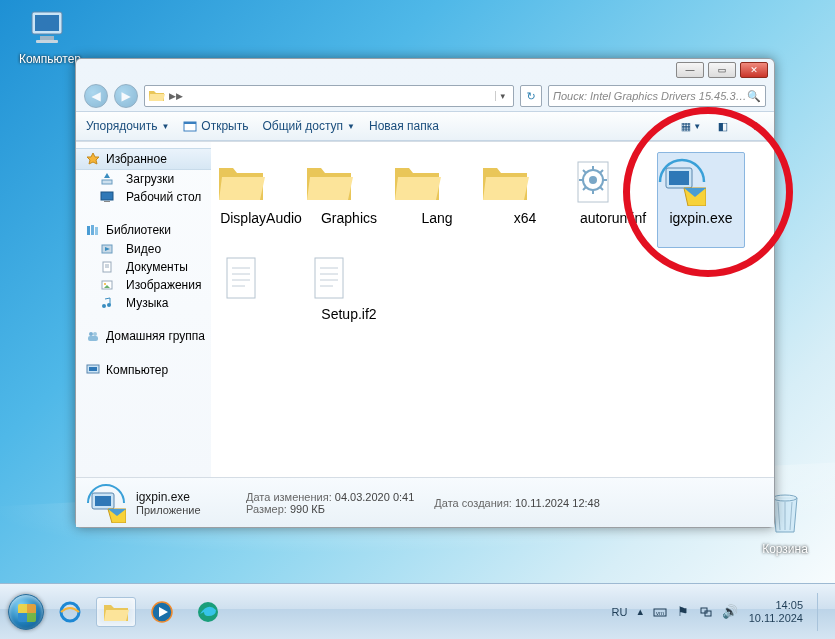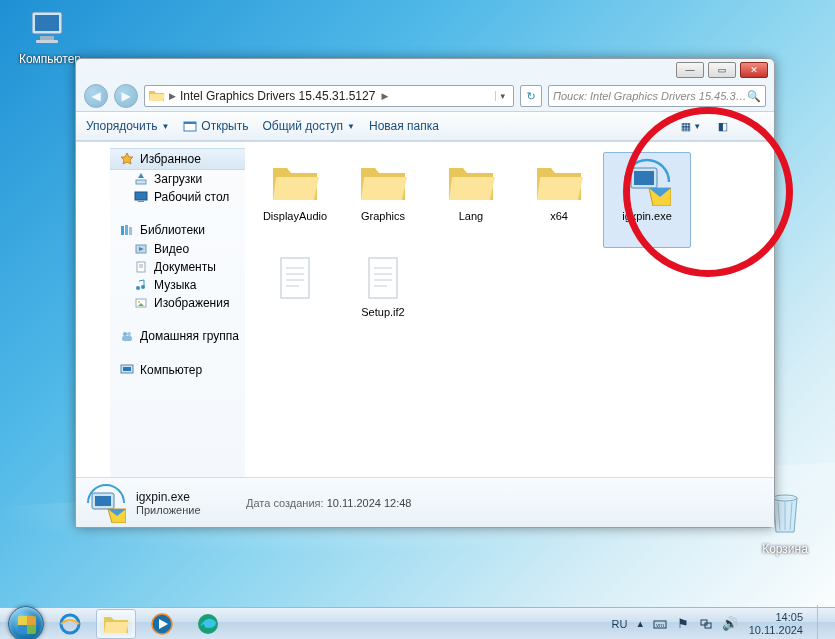--- a/index.html
+++ b/index.html
@@ -32,42 +32,42 @@
 .searchbox { width:218px; height:22px; background:#fff; border:1px solid #9aa8b6; border-radius:2px; display:flex; align-items:center; padding:0 4px; font-size:11px; color:#888; font-style:italic; }
 .searchbox span.txt { flex:1; white-space:nowrap; overflow:hidden; text-overflow:ellipsis; }
 .searchbox .mag { font-style:normal; color:#3a7fbf; }
 
 .toolbar { height:30px; background:linear-gradient(#fdfefe,#eaf2f8); border-top:1px solid #c5d5e4; border-bottom:1px solid #c5d5e4; display:flex; align-items:center; padding:0 10px; font-size:12px; color:#1b4e7d; gap:14px; }
 .toolbar .tbtn { display:flex; align-items:center; gap:4px; cursor:default; }
 .toolbar .dd { font-size:8px; color:#1b4e7d; }
 .toolbar .spacer { flex:1; }
 .toolbar .ibtn { width:18px; height:18px; border:1px solid transparent; display:flex; align-items:center; justify-content:center; color:#1b4e7d; font-size:11px; }
 
-.body { flex:1; display:flex; background:#fff; border-top:1px solid #d5dde5; overflow:hidden;padding-left:34px; }
+.body { flex:1; display:flex; background:#fff; border-top:1px solid #d5dde5; overflow:hidden; }
 .nav { width:135px; border-right:0; padding:6px 0 0; font-size:12px; background:linear-gradient(#fafcfe,#f4f8fc); overflow:hidden; }
 .nav .grp { margin-bottom:14px; }
 .nav .grp > .hdr { display:flex; align-items:center; gap:6px; padding:3px 4px 3px 10px; }
 .nav .grp > .hdr.fav { background:linear-gradient(#eaf3fb,#d7e7f4); border-top:1px solid #c8dbea; border-bottom:1px solid #c8dbea; }
-.nav .grp .item { display:flex; align-items:center; gap:6px; padding:2px 0 2px 24px; white-space:nowrap; }
+.nav .grp .item { display:flex; align-items:center; gap:12px; padding:2px 0 2px 24px; white-space:nowrap; }
 .nav svg { flex-shrink:0; }
 
 .files { flex:1; padding:10px 6px; display:flex; flex-wrap:wrap; align-content:flex-start; gap:0; }
-.tile { width:88px; height:96px; display:flex; flex-direction:column; align-items:center; justify-content:flex-start; padding-top:6px; font-size:11px; text-align:center; cursor:default; position:relative; }
+.tile { width:88px; height:96px; display:flex; flex-direction:column; justify-content:flex-start; padding-top:6px; font-size:14px; text-align:center; cursor:default; position:relative; }
 .tile.selected { background:#d8e8f8; border:1px solid #8ab6e0; border-radius:2px; padding-top:5px; }
 .tile .ic { width:48px; height:48px; margin-bottom:4px; display:flex; align-items:center; justify-content:center; }
 .tile .lbl { line-height:1.15; word-break:break-word; padding:0 3px; }
 
 .details { height:50px; border-top:1px solid #d5dde5; background:linear-gradient(#f7fbfe,#eaf2f8); display:flex; align-items:center; padding:4px 10px; font-size:11px; color:#444; }
 .details .dicon { width:40px; height:40px; margin-right:10px; display:flex; align-items:center; justify-content:center; }
 .details .c1 { width:90px; }
 .details .c1 .fn { color:#111; font-size:12px; }
 .details .c2,.details .c3 { margin-left:20px; }
 .details .k { color:#666; }
 
-.taskbar { position:absolute; bottom:0; left:0; width:835px; height:32px; background:linear-gradient(#e9f2fa,#cfe0ef 45%,#bcd4e8 46%,#d5e5f2); border-top:1px solid #9db9d2; display:flex; align-items:center; padding:0 8px; }
+.taskbar { position:absolute; bottom:0; left:0; width:835px; height:56px; background:linear-gradient(#e9f2fa,#cfe0ef 45%,#bcd4e8 46%,#d5e5f2); border-top:1px solid #9db9d2; display:flex; align-items:center; padding:0 8px; }
 .orb { width:36px; height:36px; border-radius:50%; background:radial-gradient(circle at 35% 30%,#7dd1f7 0%,#1f7db8 55%,#0f4f7d 100%); border:1px solid #2a6c98; box-shadow:inset 0 2px 4px rgba(255,255,255,.6),0 0 4px rgba(0,0,0,.4); position:relative; }
 .orb::after { content:""; position:absolute; top:9px; left:9px; width:18px; height:18px; background:
   conic-gradient(from 0deg,#f3a12d 0 25%,#7bbb3c 25% 50%,#2f8bd1 50% 75%,#f7d53a 75% 100%);
   border-radius:2px; transform:rotate(0deg); opacity:.9; }
 .tbicon { width:40px; height:30px; margin-left:6px; border:1px solid transparent; border-radius:3px; display:flex; align-items:center; justify-content:center; }
 .tbicon.active { background:rgba(255,255,255,.5); border:1px solid #a8c3db; box-shadow:inset 0 0 6px rgba(255,255,255,.8); }
 .tray { margin-left:auto; display:flex; align-items:center; gap:10px; font-size:11px; color:#1e3d56; }
 .tray .clock { text-align:right; line-height:1.15; }
 .tray .showdt { width:10px; height:38px; border-left:1px solid #a8c3db; margin-left:4px; }
 
@@ -112,21 +112,20 @@
 
   <div class="addrbar">
     <div class="navarrow">◀</div>
     <div class="navarrow">▶</div>
     <div class="addrbox">
       <svg class="fldicon folder-svg open" width="16" height="14" viewBox="0 0 16 14">
         <polygon class="tab" points="0,2 5,2 7,4 15,4 15,12 0,12"></polygon>
         <polygon class="front" points="1,5 16,5 14,12 0,12"></polygon>
       </svg>
       <span class="sep">▶</span>
-      <span class="crumb">Intel Graphics Drivers 15.45.31.5127</span>
       <span class="sep">▶</span>
       <span class="dd">▾</span>
     </div>
     <div class="refresh">↻</div>
     <div class="searchbox">
       <span class="txt">Поиск: Intel Graphics Drivers 15.45.31....</span>
       <span class="mag">🔍</span>
     </div>
   </div>
 
@@ -198,34 +197,34 @@
         <div class="item">
           <svg width="14" height="14" viewBox="0 0 14 14">
               <rect x="3" y="2" width="8" height="10" fill="#fff" stroke="#9ab"></rect>
               <line x1="5" y1="5" x2="9" y2="5" stroke="#9ab"></line>
               <line x1="5" y1="7" x2="9" y2="7" stroke="#9ab"></line>
             </svg>
           <span>Документы</span>
         </div>
         <div class="item">
           <svg width="14" height="14" viewBox="0 0 14 14">
+              <rect x="2" y="3" width="10" height="8" fill="#fff" stroke="#9ab"></rect>
+              <circle cx="5" cy="6" r="1" fill="#f0b030"></circle>
+              <polygon points="4,10 7,7 10,10" fill="#6ab06a"></polygon>
+            </svg>
+          <span>Изображения</span>
+        </div>
+        <div class="item">
+          <svg width="14" height="14" viewBox="0 0 14 14">
               <path d="M5 3 L10 2 L10 9" stroke="#3a8dc0" fill="none"></path>
               <circle cx="4" cy="10" r="2" fill="#3a8dc0"></circle>
               <circle cx="9" cy="9" r="2" fill="#3a8dc0"></circle>
             </svg>
           <span>Музыка</span>
         </div>
-        <div class="item">
-          <svg width="14" height="14" viewBox="0 0 14 14">
-              <rect x="2" y="3" width="10" height="8" fill="#fff" stroke="#9ab"></rect>
-              <circle cx="5" cy="6" r="1" fill="#f0b030"></circle>
-              <polygon points="4,10 7,7 10,10" fill="#6ab06a"></polygon>
-            </svg>
-          <span>Изображения</span>
-        </div>
       </div>
       <div class="grp">
         <div class="hdr">
           <svg width="14" height="14" viewBox="0 0 14 14">
               <circle cx="5" cy="5" r="2" fill="#7db0d4"></circle>
               <circle cx="9" cy="5" r="2" fill="#a0c8e0"></circle>
               <rect x="2" y="7" width="10" height="5" rx="2" fill="#8dbddc"></rect>
             </svg>
           <span>Домашняя группа</span>
         </div>
@@ -270,20 +269,31 @@
           <div class="lbl">Lang</div>
         </div>
         <div class="tile">
           <div class="ic">
             <svg class="folder-svg open" width="48" height="44" viewBox="0 0 48 44">
               <polygon class="tab" points="2,8 16,8 20,13 46,13 46,40 2,40"></polygon>
               <polygon class="front" points="5,17 48,17 43,40 2,40"></polygon>
             </svg>
           </div>
           <div class="lbl">x64</div>
+        </div>
+        <div class="tile">
+          <div class="ic">
+            <svg width="42" height="48" viewBox="0 0 42 48">
+              <rect x="6" y="4" width="30" height="40" fill="#fff" stroke="#b6c4d0"></rect>
+              <circle cx="21" cy="22" r="10" fill="none" stroke="#7aa7c7" stroke-width="2"></circle>
+              <circle cx="21" cy="22" r="4" fill="#7aa7c7"></circle>
+              <path d="M21 12 L21 8 M21 36 L21 32 M11 22 L7 22 M35 22 L31 22 M14 15 L11 12 M28 29 L31 32 M28 15 L31 12 M14 29 L11 32" stroke="#7aa7c7" stroke-width="2"></path>
+            </svg>
+          </div>
+          <div class="lbl">autorun.inf</div>
         </div>
         <div class="tile selected">
           <div class="ic">
             <svg width="48" height="48" viewBox="0 0 48 48">
               <rect x="8" y="10" width="26" height="20" rx="2" fill="#cbe4f6" stroke="#5b86ad"></rect>
               <rect x="11" y="13" width="20" height="14" fill="#2f78b7"></rect>
               <path d="M2 24 A22 22 0 0 1 46 24" stroke="#3aa0d8" fill="none" stroke-width="2.5"></path>
               <polygon points="26,30 48,30 48,48 30,48" fill="#f7d23a" stroke="#c89a1d"></polygon>
               <polygon points="26,30 48,30 37,39" fill="#4a9cd4"></polygon>
             </svg>
@@ -323,20 +333,24 @@
         <rect x="9" y="13" width="16" height="10" fill="#2f78b7"></rect>
         <path d="M2 20 A18 18 0 0 1 38 20" stroke="#3aa0d8" fill="none" stroke-width="2"></path>
         <polygon points="22,26 40,26 40,40 26,40" fill="#f7d23a" stroke="#c89a1d"></polygon>
         <polygon points="22,26 40,26 31,33" fill="#4a9cd4"></polygon>
       </svg>
     </div>
     <div class="c1">
       <div class="fn">igxpin.exe</div>
       <div>Приложение</div>
     </div>
+    <div class="c2">
+      <div><span class="k">Дата изменения:</span> <span>04.03.2020 0:41</span></div>
+      <div><span class="k">Размер:</span> <span>990 КБ</span></div>
+    </div>
     <div class="c3">
       <div><span class="k">Дата создания:</span> <span>10.11.2024 12:48</span></div>
     </div>
   </div>
 </div>
 
 <div class="circle-annot"></div>
 
 <div class="taskbar">
   <div class="orb"></div>

